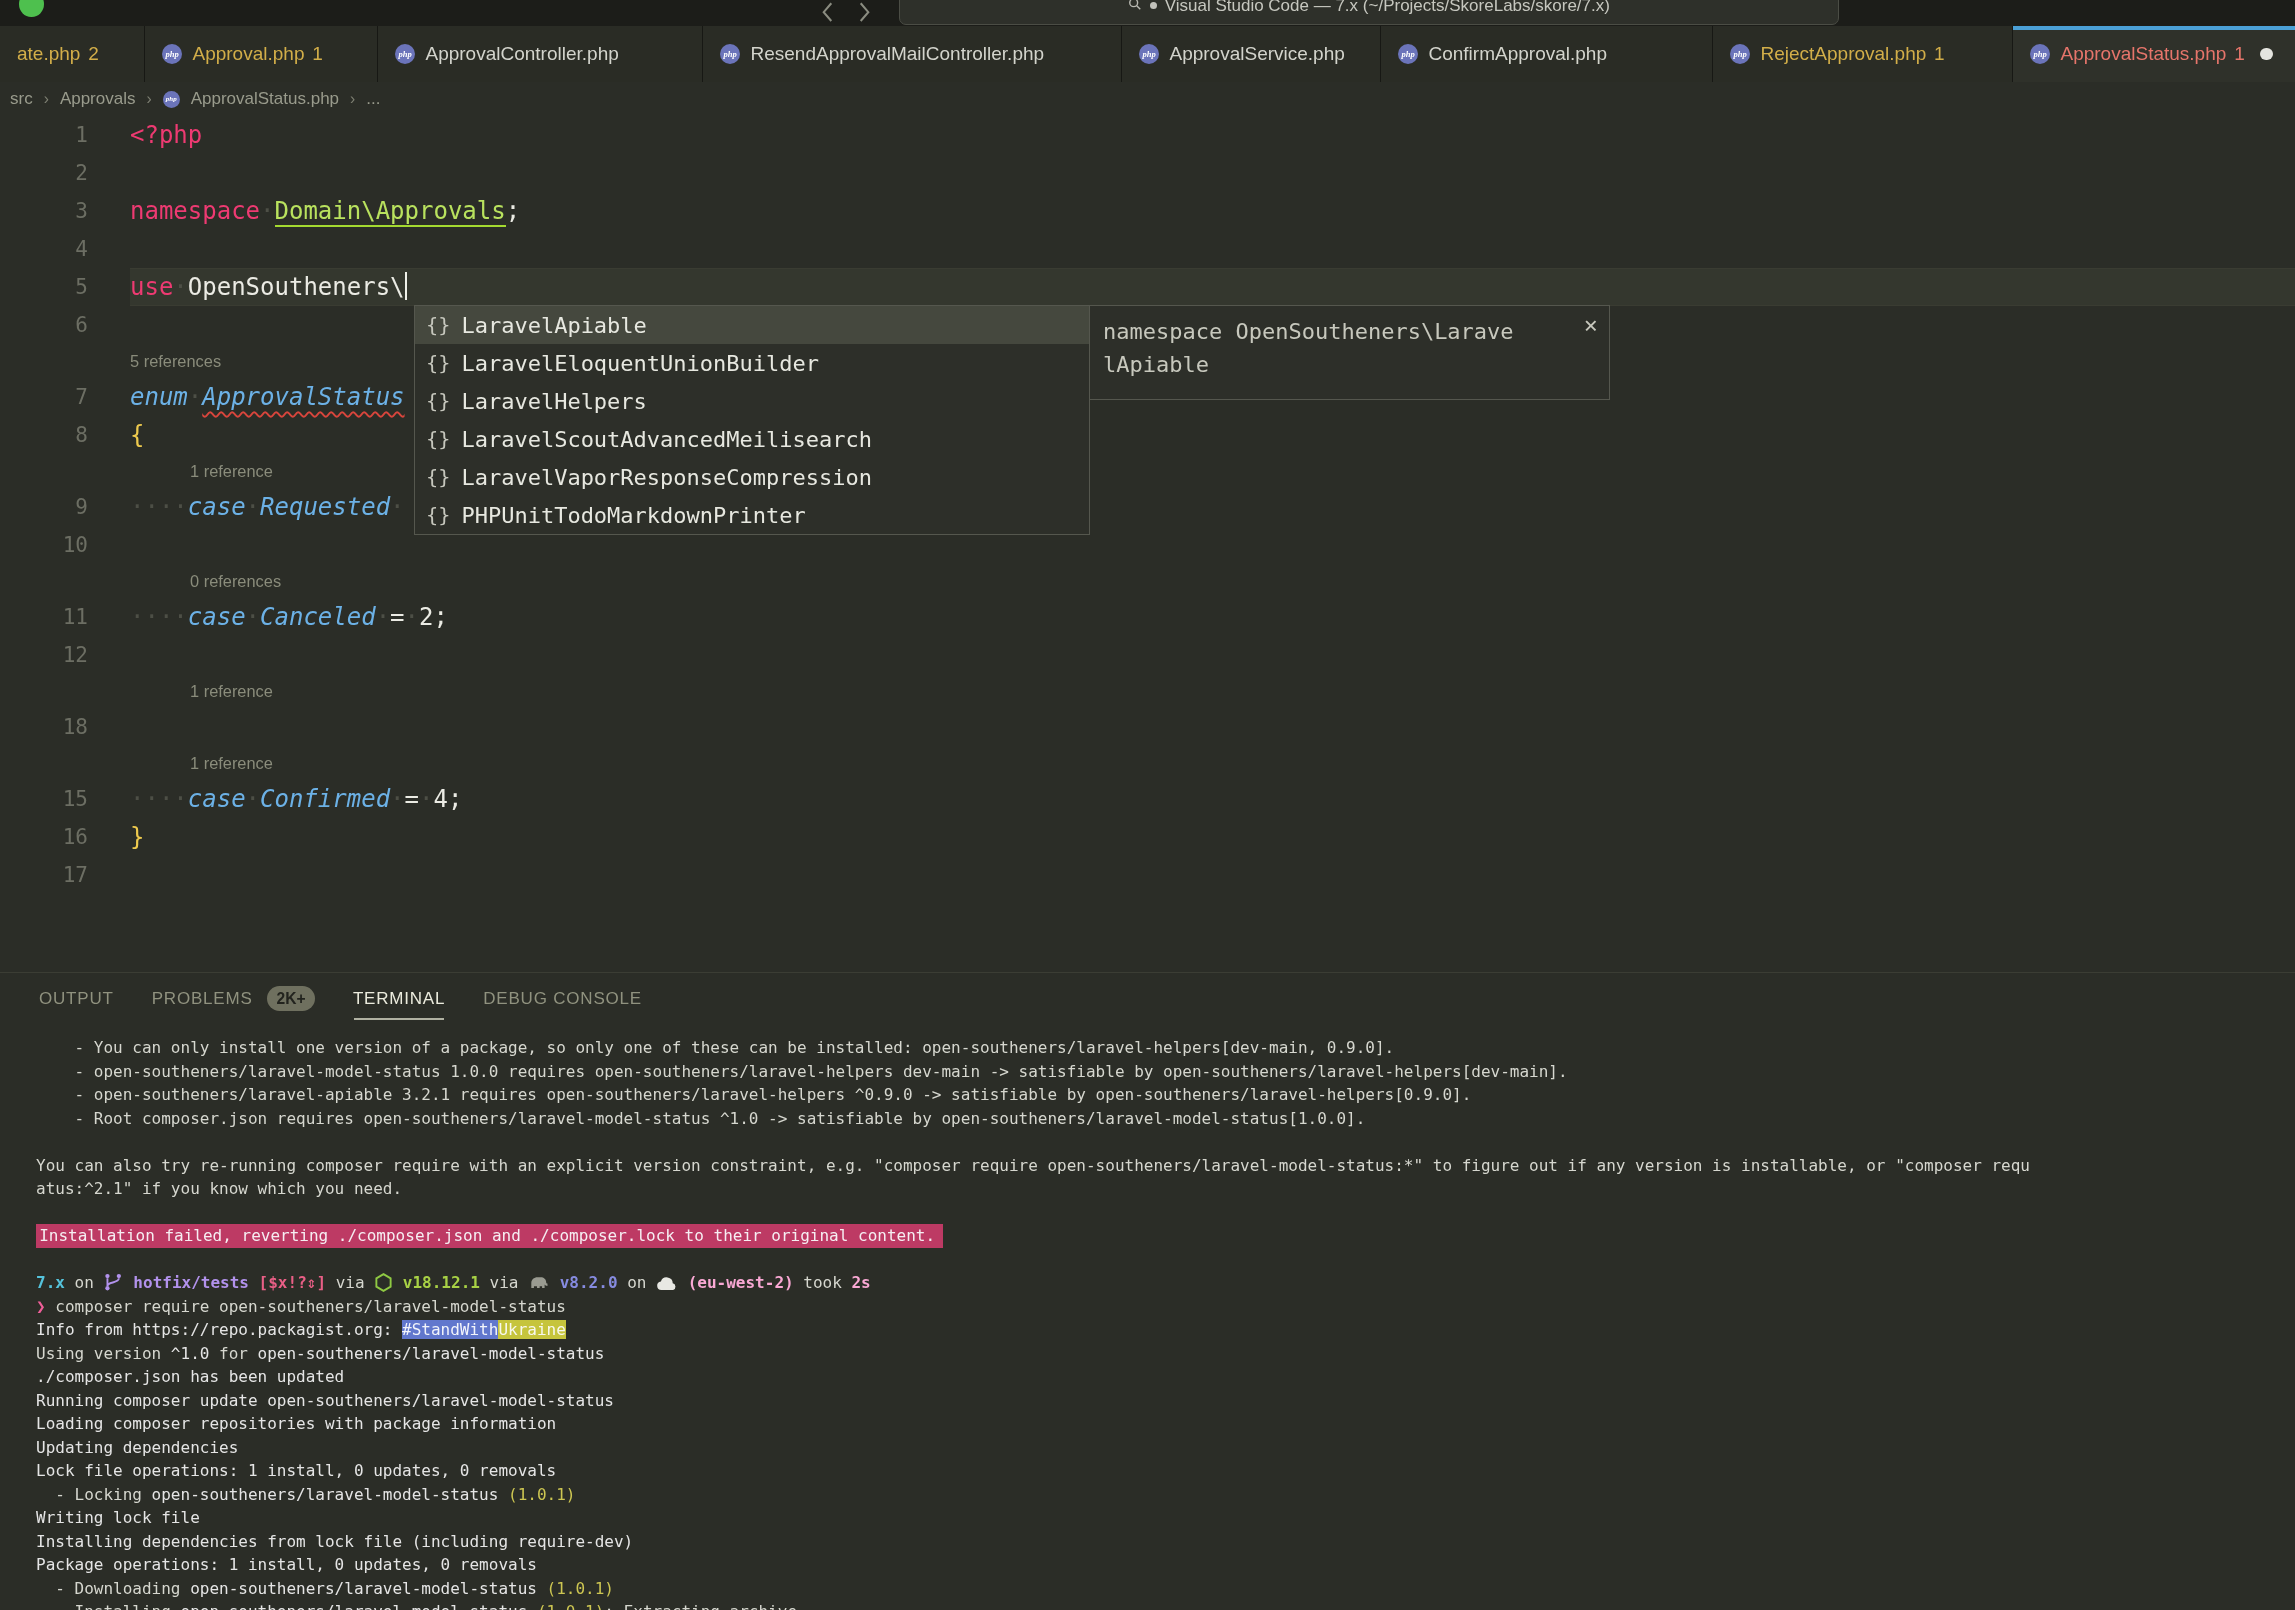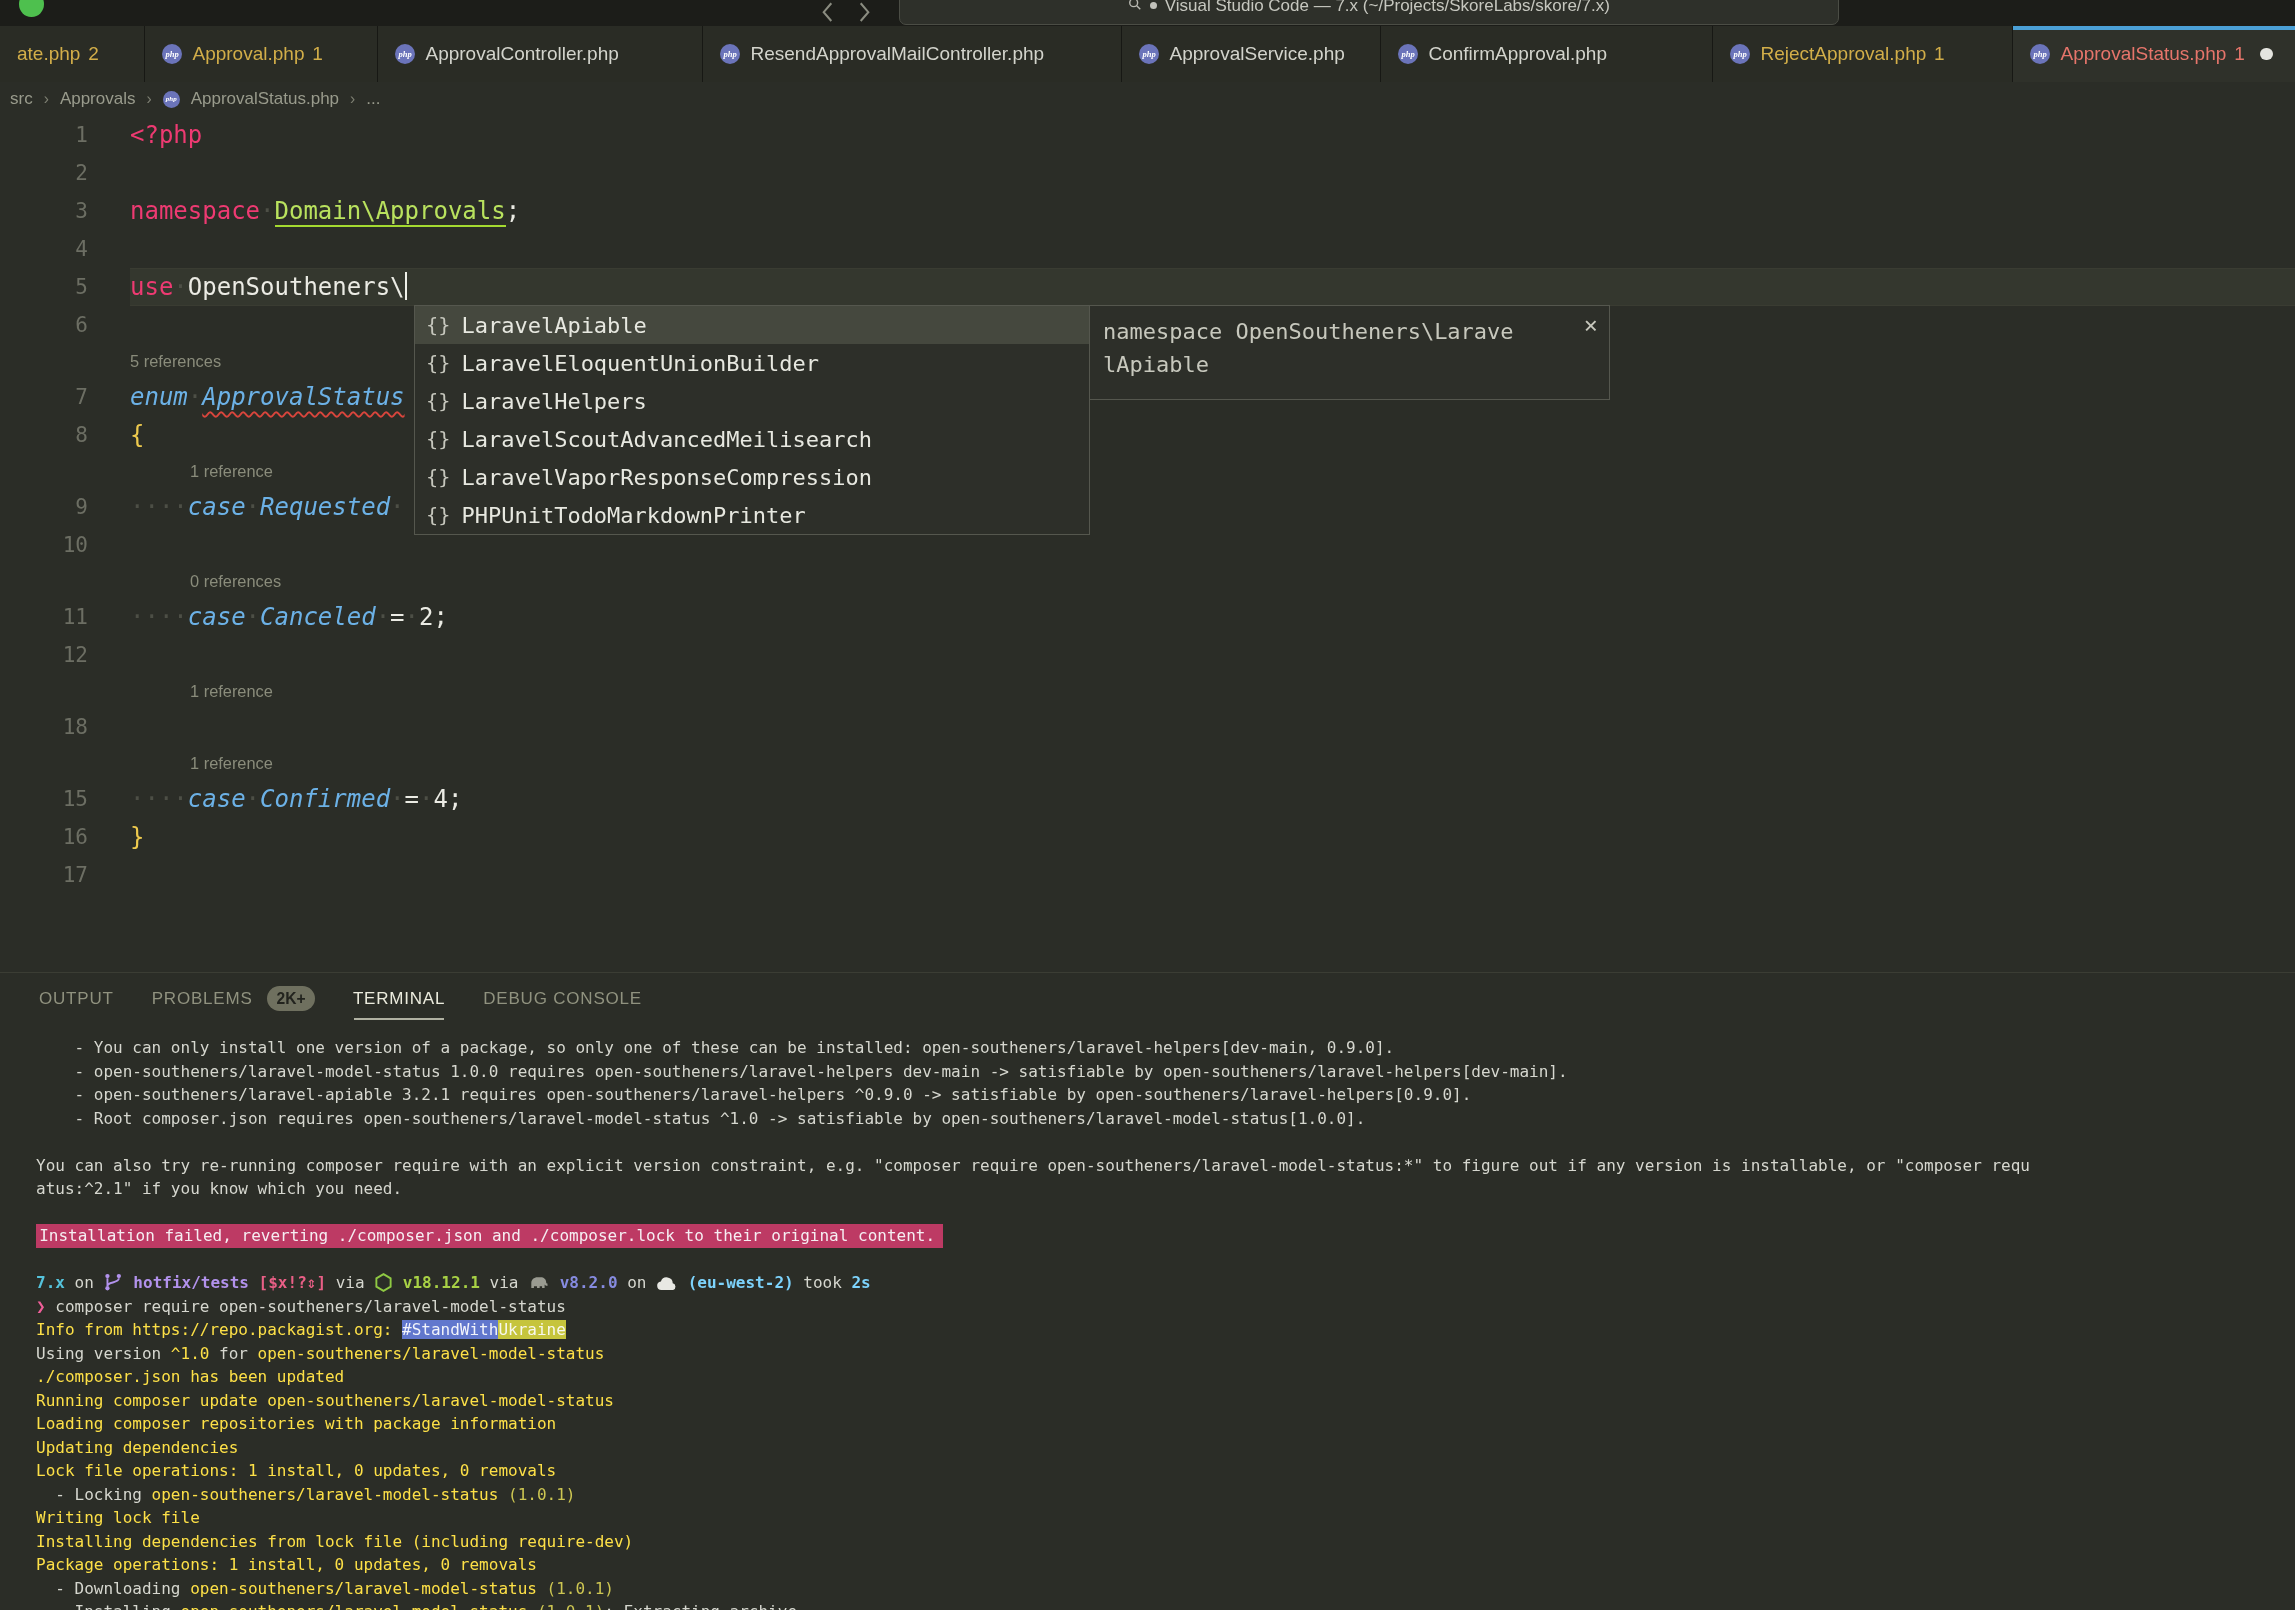--- a/index.html
+++ b/index.html
@@ -76,27 +76,27 @@
   .ptab{font-size:17px;letter-spacing:0.8px;color:#90927f;position:relative;}
   .ptab.active{color:#ececе6;color:#ececdе;color:#ececde;}
   .ptab.active::after{content:"";position:absolute;left:1.6px;right:1.6px;bottom:-11px;height:1.6px;background:#b0b1a2;}
   .pbadge{background:#6f705f;color:#22231e;font-size:15.6px;font-weight:bold;border-radius:12.5px;
     padding:3.1px 9.4px;margin-left:-23.5px;}
 
   
   #terminal{position:absolute;left:36px;top:1036px;right:0;bottom:0;overflow:hidden;}
   .tl{height:23.5px;line-height:23.5px;font-family:"DejaVu Sans Mono",monospace;font-size:16px;
     white-space:pre;color:#d6d7cf;position:relative;}
-  .g{color:#fde047;margin-top:9px;}
+  .g{color:#e5e5e5;margin-top:9px;}
   .cyB{color:#55c3dc;font-weight:bold;}
   .puB{color:#b292ec;font-weight:bold;}
   .piB{color:#e85f86;font-weight:bold;}
   .grB{color:#a8d145;font-weight:bold;}
   .inB{color:#868be0;font-weight:bold;}
-  .yeB{color:#7dd3fc;font-weight:bold;}
+  .yeB{color:#f9a8d4;font-weight:bold;}
   .ye{color:#cdc652;}
   .banner{background:#bd3a64;color:#f6eef2;padding:2.3px 7.8px 3.1px 6.3px;margin-left:-3.1px;}
   .uaB{background:#6177cd;color:#f2f4fb;}
   .uaY{background:#c6c43c;color:#f8f8ee;}
   .pr{color:#ef5f99;font-weight:bold;}
   .ticon{display:inline-block;vertical-align:-3.9px;}
 </style>
 </head>
 <body>
 

